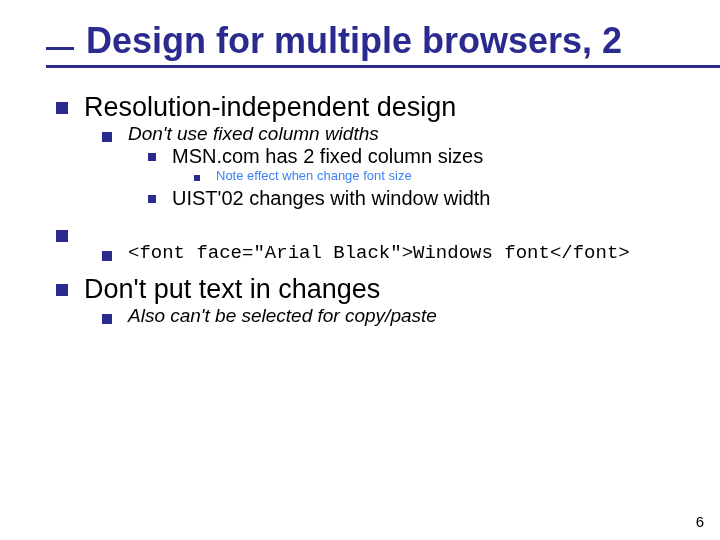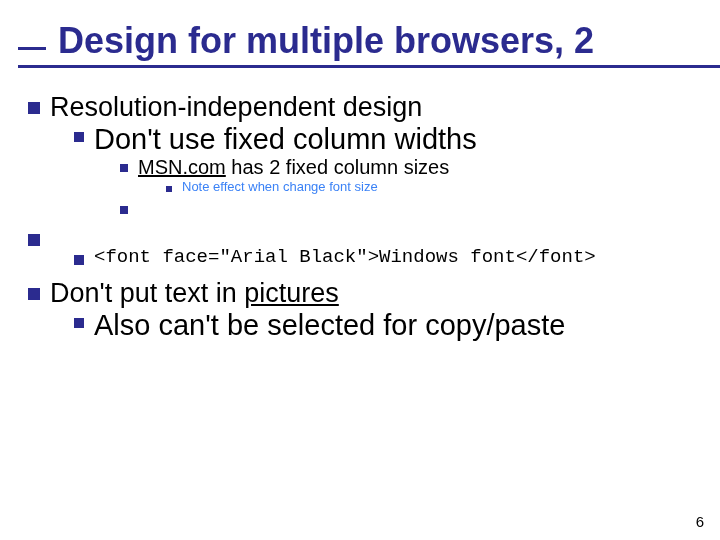--- a/index.html
+++ b/index.html
@@ -6,21 +6,21 @@
     margin: 0;
     padding: 0;
     width: 720px;
     height: 540px;
     background: #fff;
     font-family: Verdana, Geneva, sans-serif;
     position: relative;
     overflow: hidden;
   }
   .slide {
-    padding: 20px 30px 10px 18px;
+    padding: 20px 30px 10px 46px;
     box-sizing: border-box;
   }
   .title-wrap {
     position: relative;
     padding-left: 40px;
   }
   .title {
     font-size: 36px;
     color: #2b2b8f;
     font-family: Verdana, sans-serif;
@@ -46,40 +46,40 @@
     margin-top: 30px;
   }
   ul.lvl {
     list-style: none;
     margin: 0;
     padding: 0;
   }
   .bullet-row {
     display: flex;
     align-items: flex-start;
-    gap: 10px;
+    gap: 16px;
   }
   .sq {
     flex: 0 0 auto;
     background: #2b2b8f;
     display: inline-block;
   }
   .sq.s1 { width: 12px; height: 12px; margin-top: 10px; }
   .sq.s2 { width: 10px; height: 10px; margin-top: 9px; }
   .sq.s3 { width: 8px;  height: 8px;  margin-top: 8px; }
   .sq.s4 { width: 6px;  height: 6px;  margin-top: 7px; }
   .t1 { font-size: 27px; color: #000; }
-  .t2 { font-size: 29px; color: #000; }
+  .t2 { font-size: 19px; color: #000; font-style: italic; }
   .t3 { font-size: 20px; color: #000; }
   .t4 { font-size: 13px; color: #3b82f6; }
   .lvl1 > li { margin-left: 10px; margin-bottom: 10px; }
   .lvl2 > li { margin-left: 46px; margin-bottom: 6px; }
   .lvl3 > li { margin-left: 46px; margin-bottom: 4px; }
   .lvl4 > li { margin-left: 46px; margin-bottom: 4px; }
-  .link { text-decoration: underline; color: #000; text-align: center; }
+  .link { color: #000; text-align: center; }
   .code { font-family: "Courier New", monospace; font-size: 19px; }
   .code .bold { font-weight: normal; }
   .pagenum {
     position: absolute;
     right: 16px;
     bottom: 10px;
     font-size: 15px;
     color: #000;
   }
 </style>
@@ -121,20 +121,23 @@
                     <div class="bullet-row">
                       <span class="sq s4"></span>
                       <span class="t4">Note effect when change font size</span>
                     </div>
                   </li>
                 </ul>
               </li>
               <li>
                 <div class="bullet-row">
                   <span class="sq s3"></span>
+                  <span class="t3">
+                    <span class="link">UIST'02 </span><span>changes with window width</span>
+                  </span>
                 </div>
               </li>
             </ul>
           </li>
         </ul>
       </li>
 
       <li>
         <div class="bullet-row">
           <span class="sq s1"></span>
@@ -146,21 +149,21 @@
               <span class="code"><span>&lt;font face="Arial Black"&gt;</span><span class="bold">Windows font</span><span>&lt;/font&gt;</span></span>
             </div>
           </li>
         </ul>
       </li>
 
       <li>
         <div class="bullet-row">
           <span class="sq s1"></span>
           <span class="t1">
-            <span>Don't put text in </span><span class="link">pictures</span>
+            <span>Don't put text in </span><span class="link">changes</span>
           </span>
         </div>
         <ul class="lvl lvl2">
           <li>
             <div class="bullet-row">
               <span class="sq s2"></span>
               <span class="t2">Also can't be selected for copy/paste</span>
             </div>
           </li>
         </ul>

